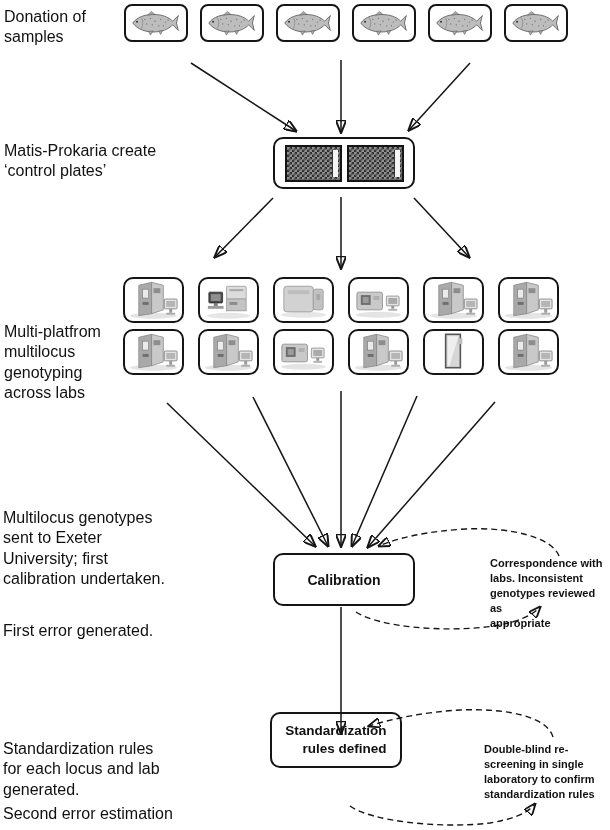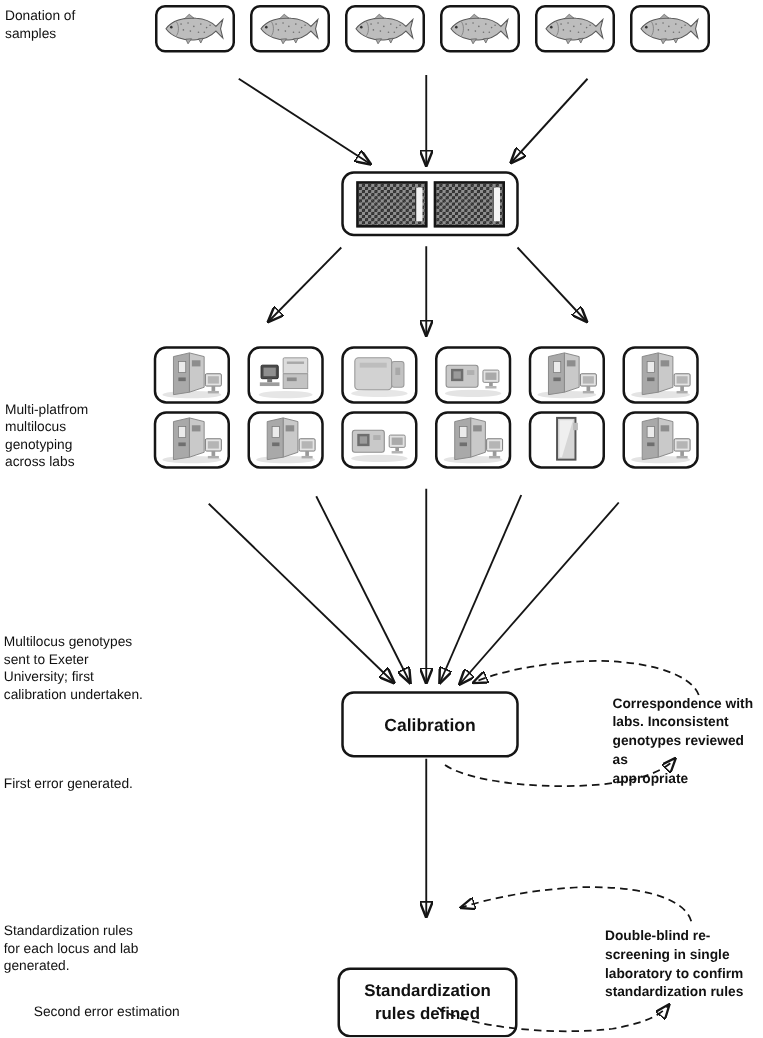--- a/index.html
+++ b/index.html
@@ -1,39 +1,39 @@
 <!DOCTYPE html>
 <html><head>
 <meta charset="utf-8">
 <style>
   html,body{margin:0;padding:0;background:#ffffff;}
   .canvas{
     position:relative;width:610px;height:830px;background:#ffffff;
     font-family:"Liberation Sans", sans-serif;color:#111;overflow:hidden;
   }
-  .lbl{position:absolute;font-size:11px;line-height:1.27;white-space:pre-line;}
+  .lbl{position:absolute;font-size:16px;line-height:1.27;white-space:pre-line;}
   .note{position:absolute;font-size:11px;line-height:1.36;white-space:pre-line;font-weight:bold;}
   .flex-row{position:absolute;display:flex;}
   .cell{
     box-sizing:border-box;border:2px solid #151515;border-radius:9px;background:#fff;
     display:flex;align-items:center;justify-content:center;flex:0 0 auto;
   }
   .sample{width:64px;height:38px;border-radius:8px;}
   .machine{width:61px;height:46px;border-radius:10px;}
   #fish-row{left:124px;top:4px;gap:12px;}
   #machine-row-1{left:123px;top:277px;gap:14px;}
   #machine-row-2{left:123px;top:329px;gap:14px;}
   .rbox{
     position:absolute;box-sizing:border-box;border:2px solid #151515;border-radius:10px;
     background:#fff;display:flex;align-items:center;justify-content:center;
     text-align:center;font-weight:bold;
   }
   #plate-box{left:273px;top:137px;width:142px;height:52px;gap:5px;}
   #calibration-box{left:273px;top:553px;width:142px;height:53px;font-size:14px;}
-  #standardization-box{left:270px;top:774px;width:144px;height:56px;font-size:13.5px;line-height:1.3;white-space:pre-line;}
+  #standardization-box{left:270px;top:712px;width:132px;height:56px;font-size:13.5px;line-height:1.3;white-space:pre-line;text-align:right;}
   .plate{
     position:relative;width:57px;height:37px;box-sizing:border-box;border:2px solid #151515;
     background-color:#8f8f8f;
     background-image:
       linear-gradient(45deg,#2e2e2e 25%,transparent 25%,transparent 75%,#2e2e2e 75%),
       linear-gradient(45deg,#2e2e2e 25%,transparent 25%,transparent 75%,#2e2e2e 75%);
     background-size:5px 5px;background-position:0 0,2.5px 2.5px;
   }
   .plate-strip{
     position:absolute;right:2px;top:3px;bottom:3px;width:5px;
@@ -43,33 +43,35 @@
   #arrow-layer path{fill:none;stroke:#151515;stroke-width:1.5;}
   #arrow-layer path.dash{stroke-dasharray:6 4;stroke-width:1.4;}
 </style>
 </head>
 <body>
 
 <div class="canvas">
 
   <div class="lbl" style="left:4px;top:7px;">Donation of
 samples</div>
+  <div class="lbl" style="left:4px;top:141px;">Matis-Prokaria create
+‘control plates’</div>
   <div class="lbl" style="left:4px;top:281px;margin-top:41px;">Multi-platfrom
 multilocus
 genotyping
 across labs</div>
   <div class="lbl" style="left:3px;top:508px;">Multilocus genotypes
 sent to Exeter
 University; first
 calibration undertaken.</div>
   <div class="lbl" style="left:3px;top:621px;">First error generated.</div>
   <div class="lbl" style="left:3px;top:739px;">Standardization rules
 for each locus and lab
 generated.</div>
-  <div class="lbl" style="left:3px;top:804px;margin-left:24px;">Second error estimation</div>
+  <div class="lbl" style="left:3px;top:804px;">Second error estimation</div>
 
   <div class="flex-row" id="fish-row">
       <div class="cell sample">
     <svg width="52" height="26" viewBox="0 0 56 28">
       <path d="M3,14 C8,7 18,4 29,5 C37,5.5 43,9 46,12 L52,6 L50,14 L52,22 L46,16 C43,19 37,23 29,23.5 C18,24.5 8,21 3,14 Z" fill="#bdbdbd" stroke="#5a5a5a" stroke-width="0.9"></path>
       <path d="M19,5.4 L23,1.5 L27,4.8 Z" fill="#a9a9a9" stroke="#5a5a5a" stroke-width="0.6"></path>
       <path d="M20,23 L22,27 L25,22.6 Z" fill="#a9a9a9" stroke="#5a5a5a" stroke-width="0.6"></path>
       <path d="M31,22.6 L33,26.3 L35,22.2 Z" fill="#a9a9a9" stroke="#5a5a5a" stroke-width="0.6"></path>
       <path d="M12,8 C14.3,11 14.3,17 12,20" fill="none" stroke="#7a7a7a" stroke-width="0.7"></path>
       <circle cx="7.6" cy="12.6" r="1.1" fill="#333"></circle>

